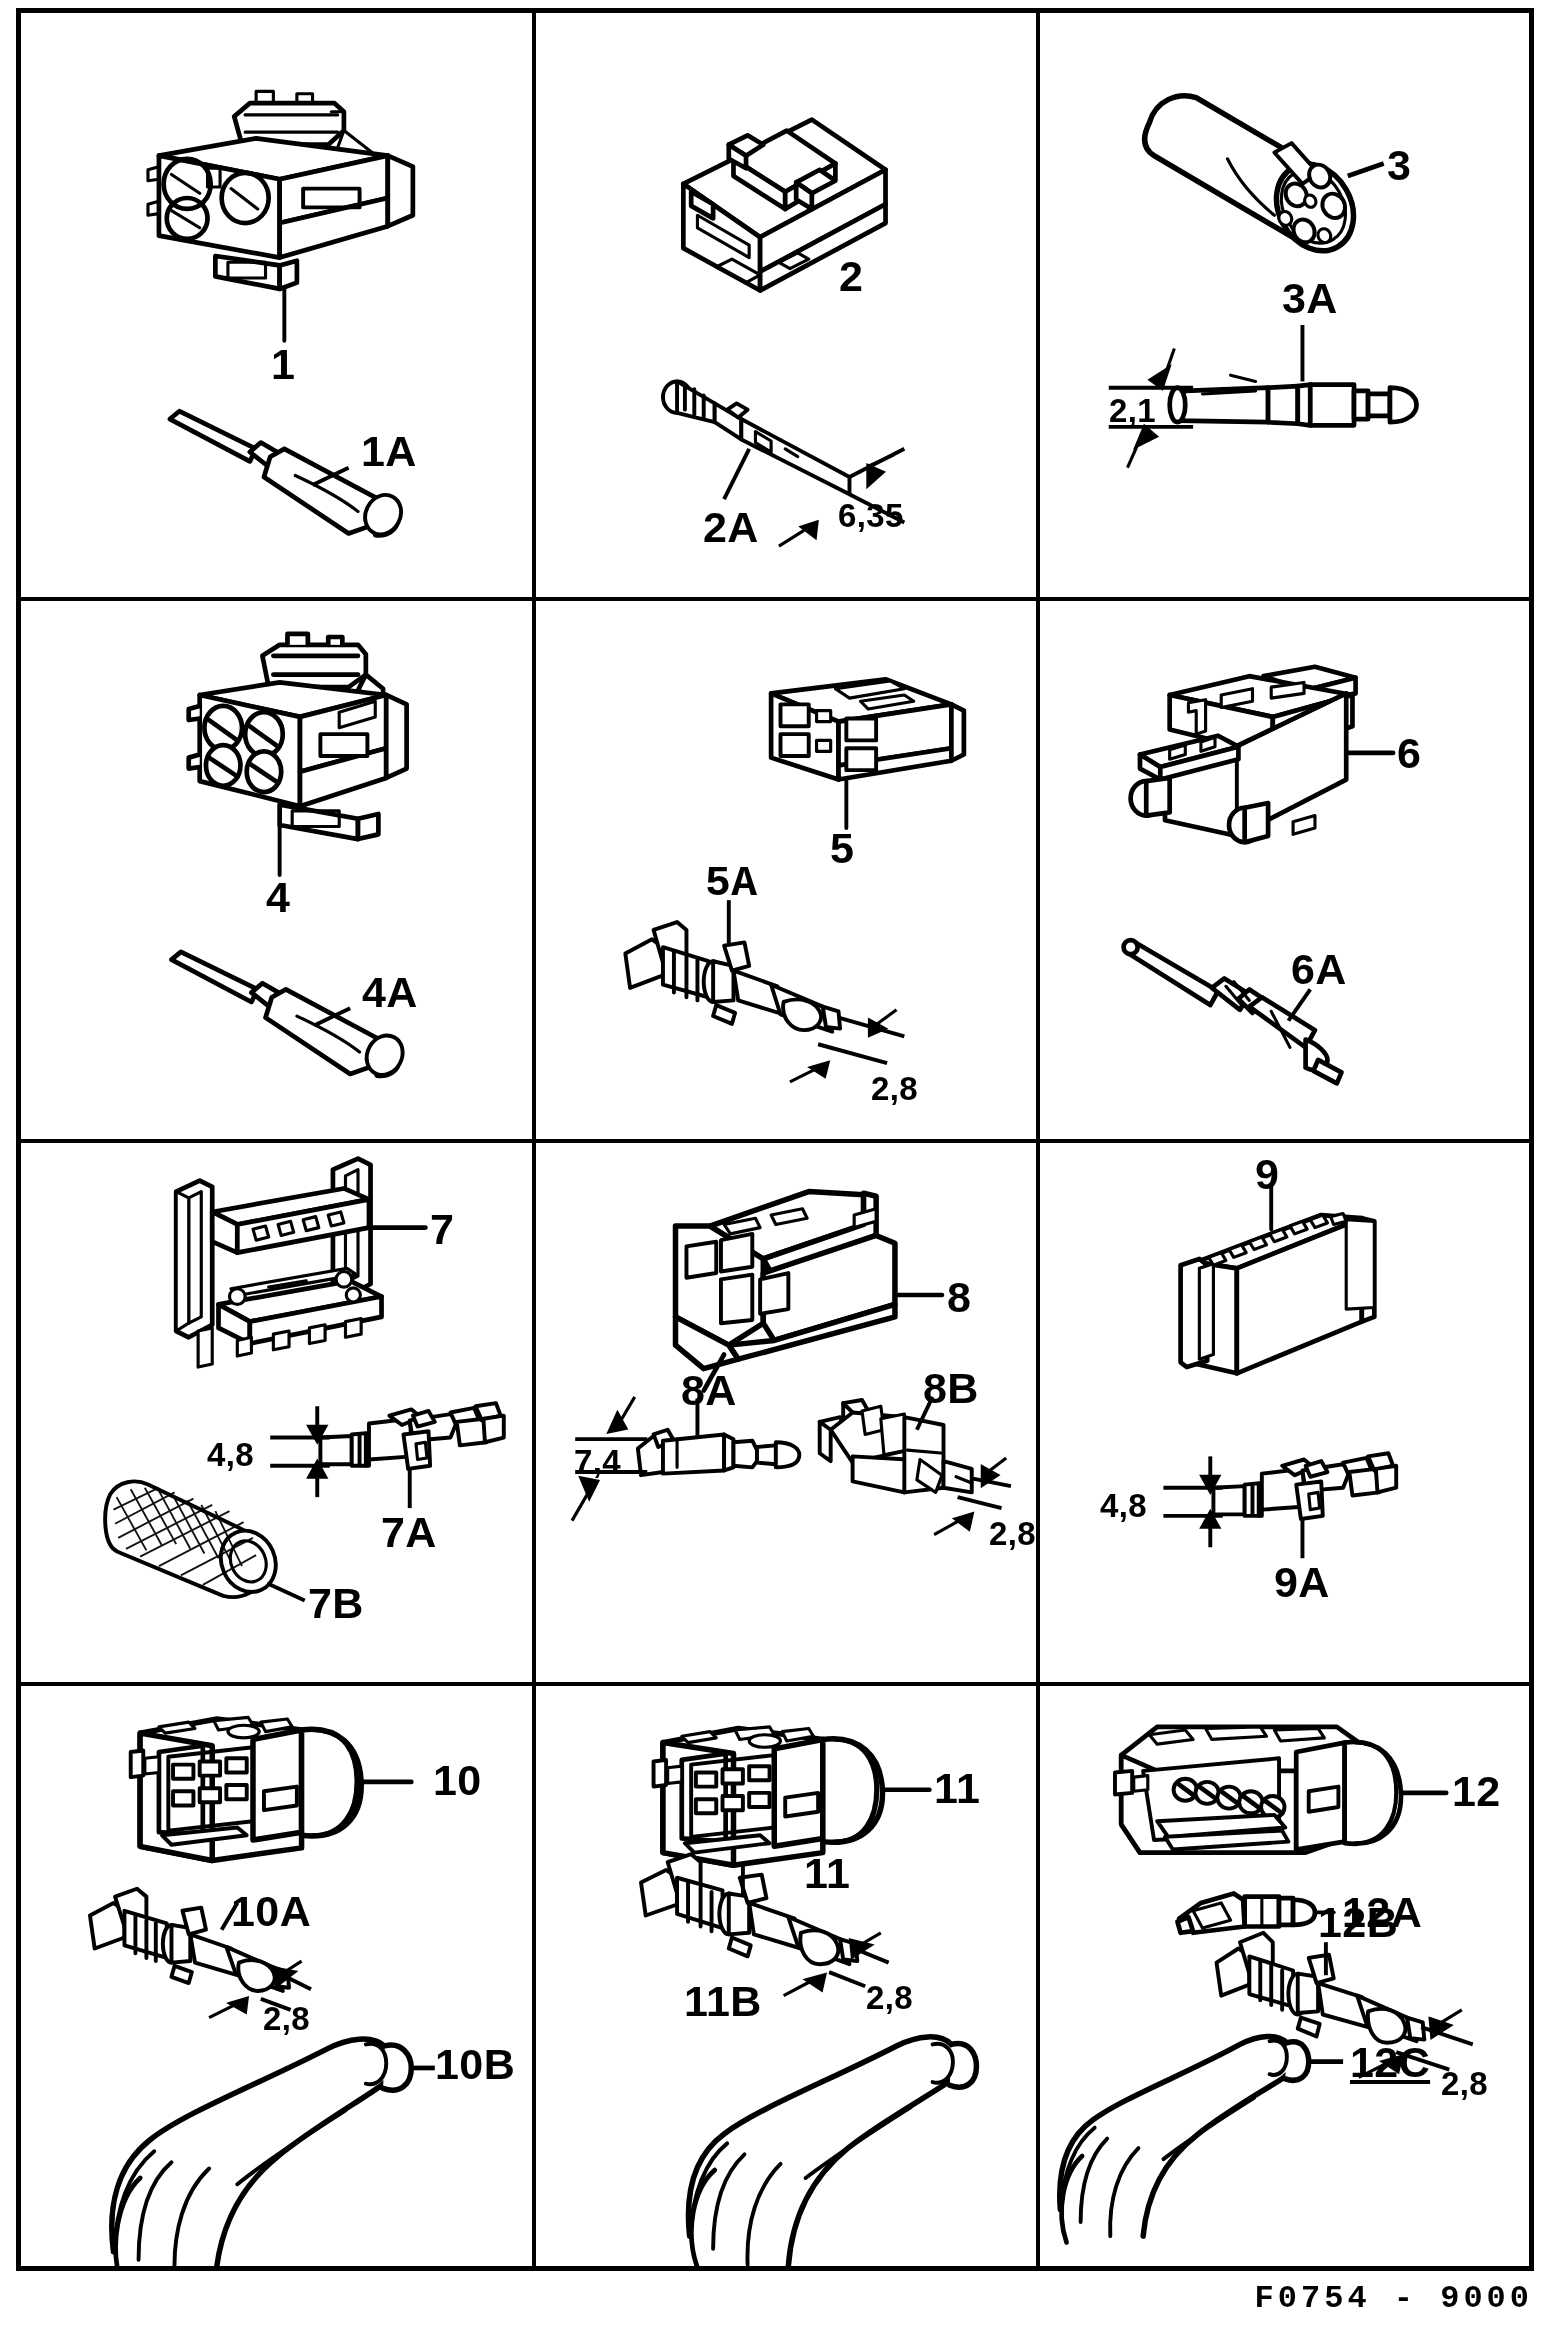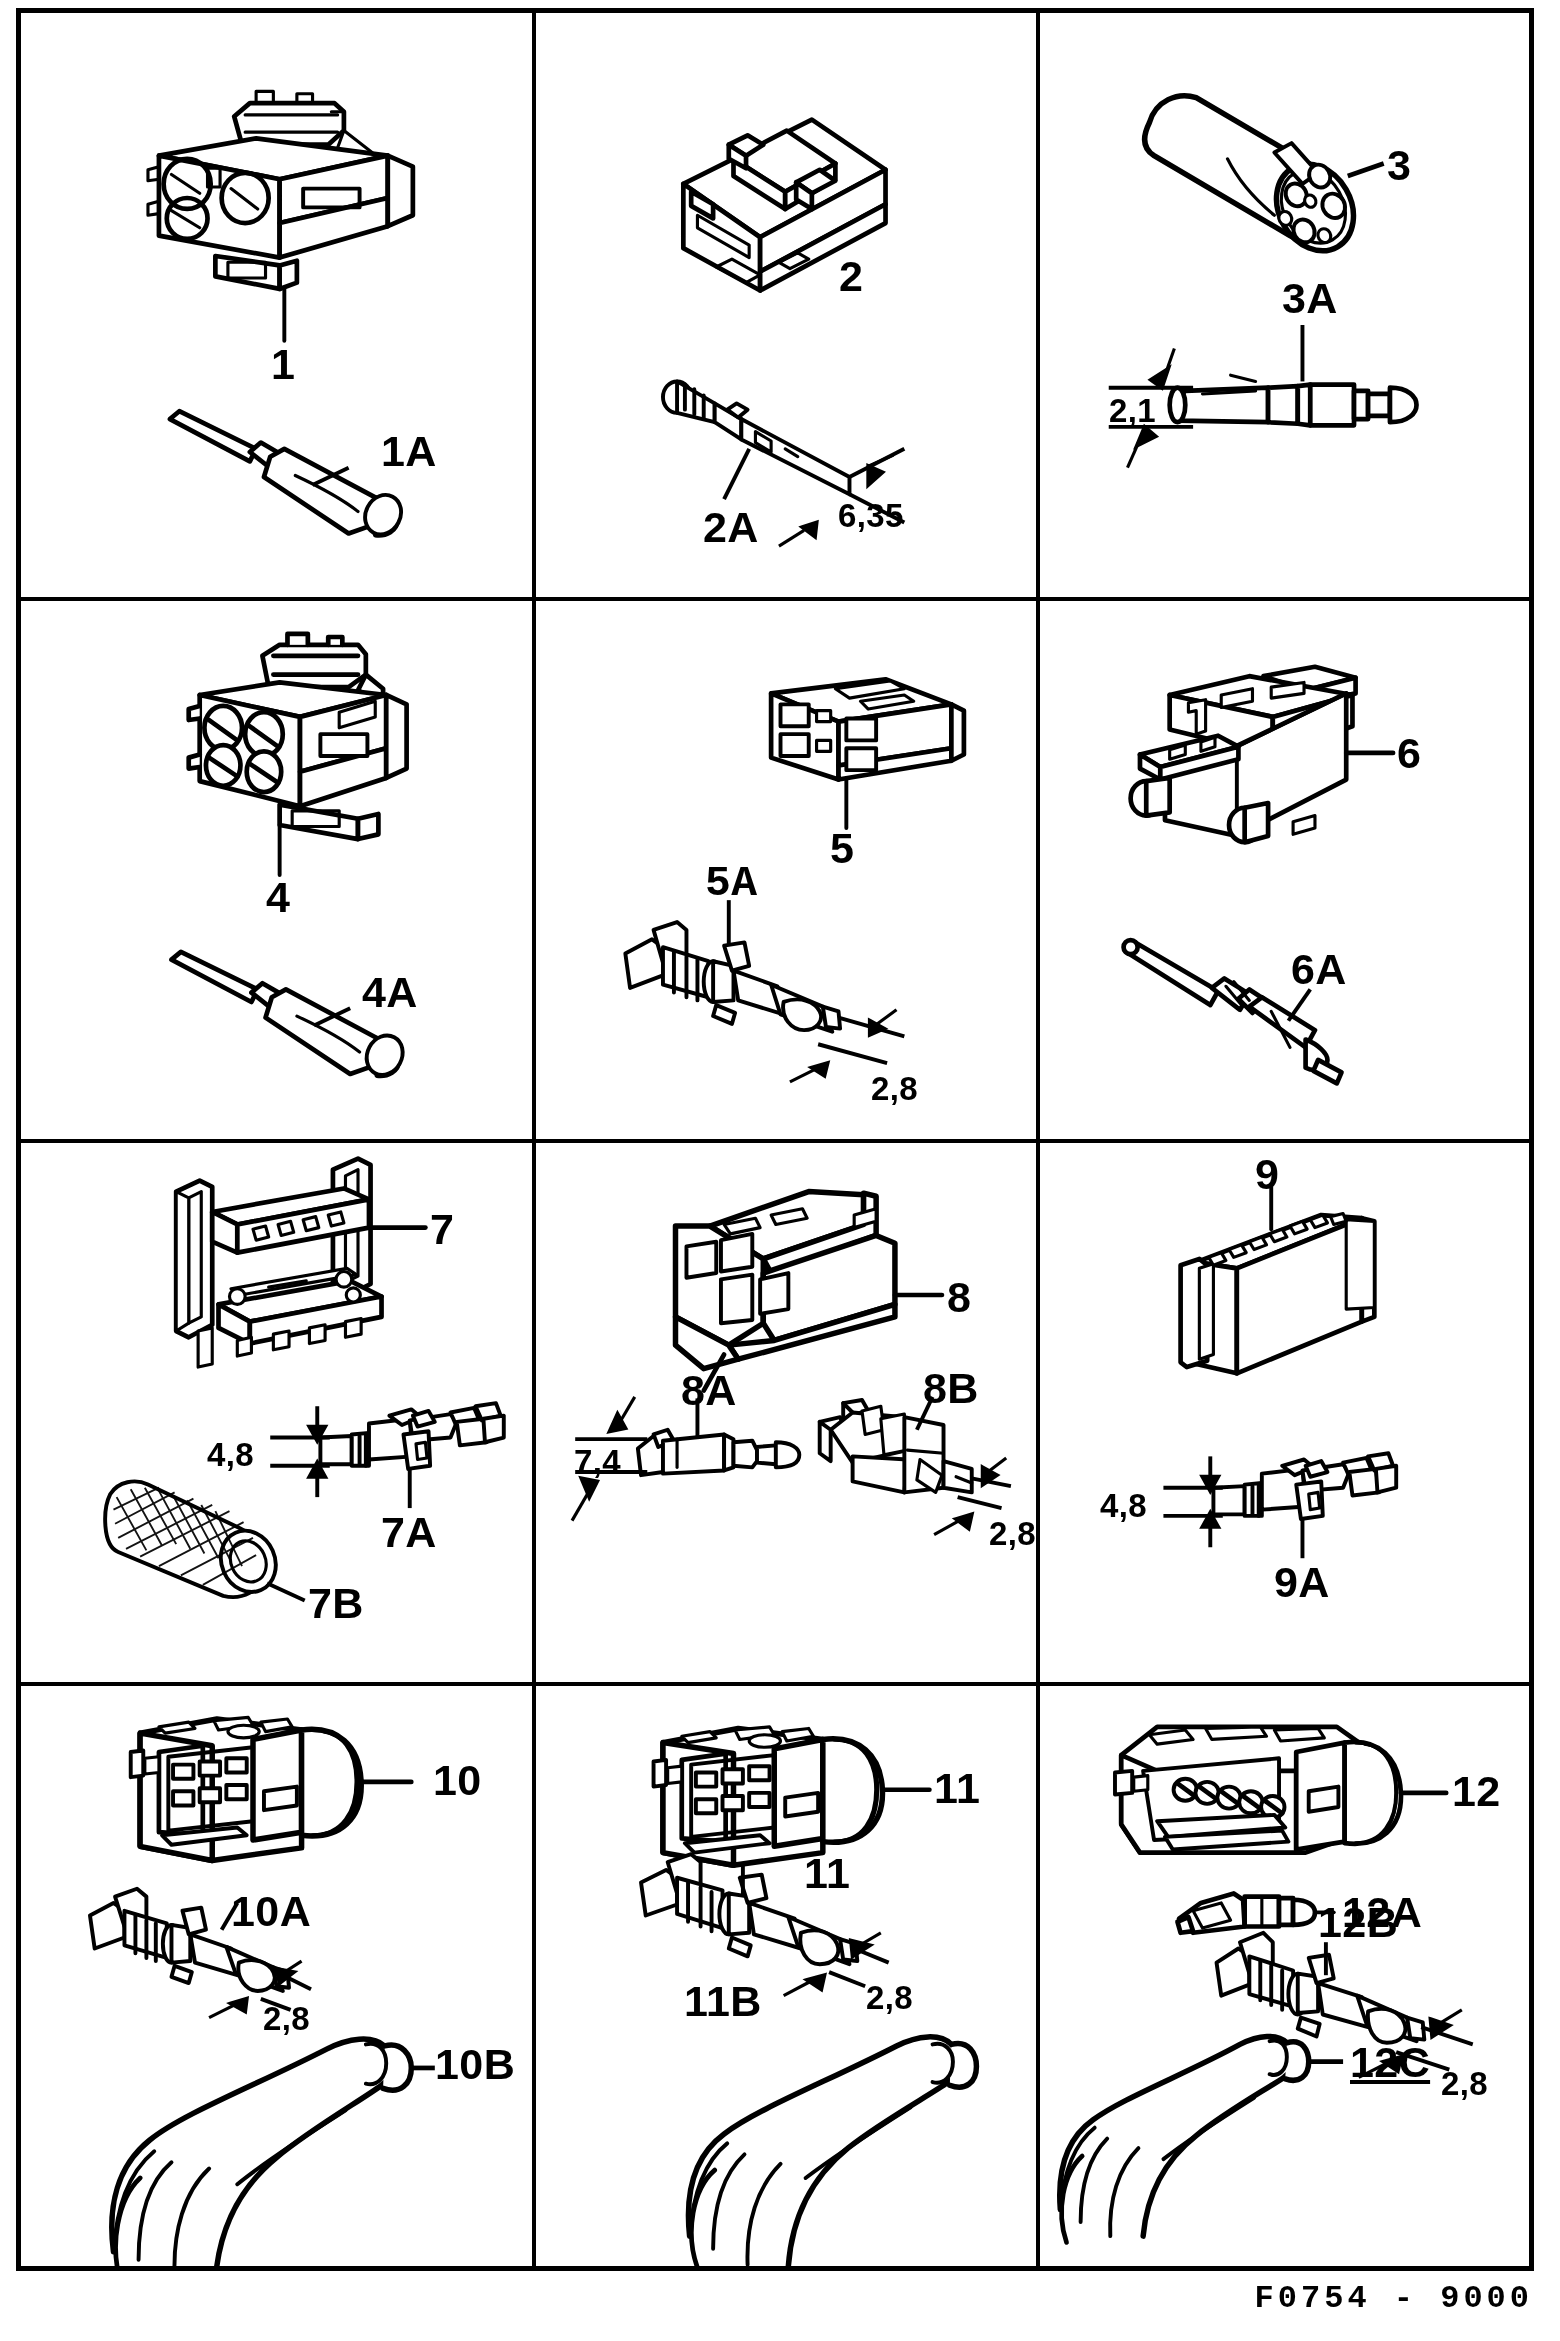--- a/index.html
+++ b/index.html
@@ -88,21 +88,21 @@
           <path d="M452 618 C472 628 480 642 480 648 C480 660 466 668 452 666 Z"></path>
           <ellipse cx="462" cy="640" rx="22" ry="26" transform="rotate(28 462 640)" stroke-width="5"></ellipse>
           <path d="M350 590 C380 604 410 620 430 636" fill="none" stroke-width="4"></path>
         </g>
         <g stroke="#000" stroke-width="5" fill="none">
           <path d="M372 602 L418 580"></path>
         </g>
       </svg>
       </div>
       <div class="lbl big" style="left:250px;top:330px;">1</div>
-      <div class="lbl big" style="left:360px;top:417px;">1A</div>
+      <div class="lbl big" style="left:340px;top:417px;">1A</div>
     </div>
 
     <div class="cell br bb">
       <div class="art">
       <svg viewBox="0 0 638 745" preserveAspectRatio="none">
         <g fill="#fff" stroke="#000" stroke-width="6" stroke-linejoin="round" stroke-linecap="round">
 
           <path d="M188 218 L352 136 L446 200 L286 286 Z"></path>
 
           <path d="M188 218 L188 300 L286 354 L286 286 Z"></path>

